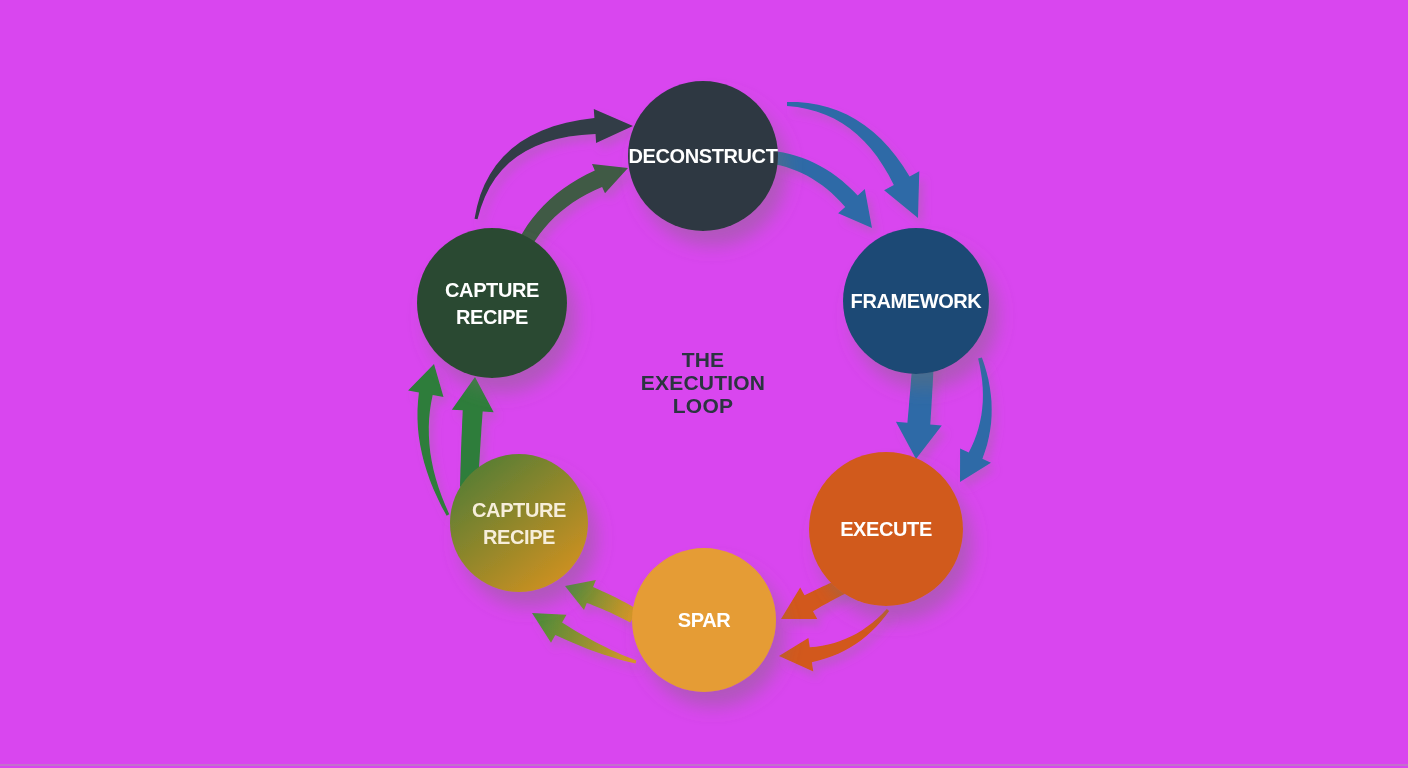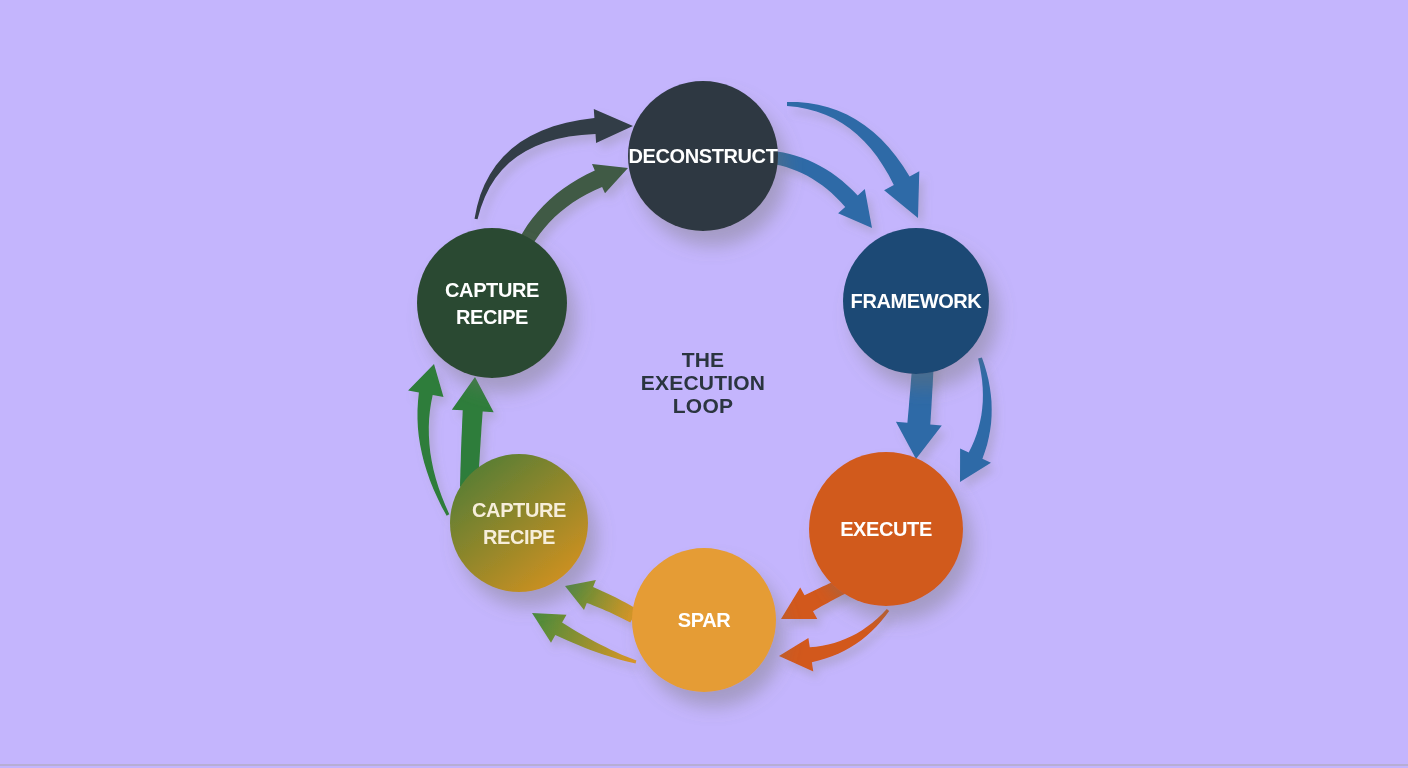--- a/index.html
+++ b/index.html
@@ -1,20 +1,20 @@
 <!DOCTYPE html>
 <html><head>
 <meta charset="utf-8">
 <style>
   html,body{margin:0;padding:0;}
   body{
     width:1408px;height:768px;overflow:hidden;background:#ffffff;
     font-family:"Liberation Sans","DejaVu Sans",sans-serif;
   }
-  .stage{position:relative;width:1408px;height:768px;background:#c4b5fd;}
+  .stage{position:relative;width:1408px;height:768px;background:#d946ef;}
   svg{display:block;}
   .node-label{
     font-family:"Liberation Sans","DejaVu Sans",sans-serif;
     font-weight:700;font-size:20px;letter-spacing:-0.4px;
     text-anchor:middle;dominant-baseline:central;
   }
   .title-line{
     font-family:"Liberation Sans","DejaVu Sans",sans-serif;
     font-weight:700;font-size:21px;letter-spacing:0.2px;
     text-anchor:middle;

